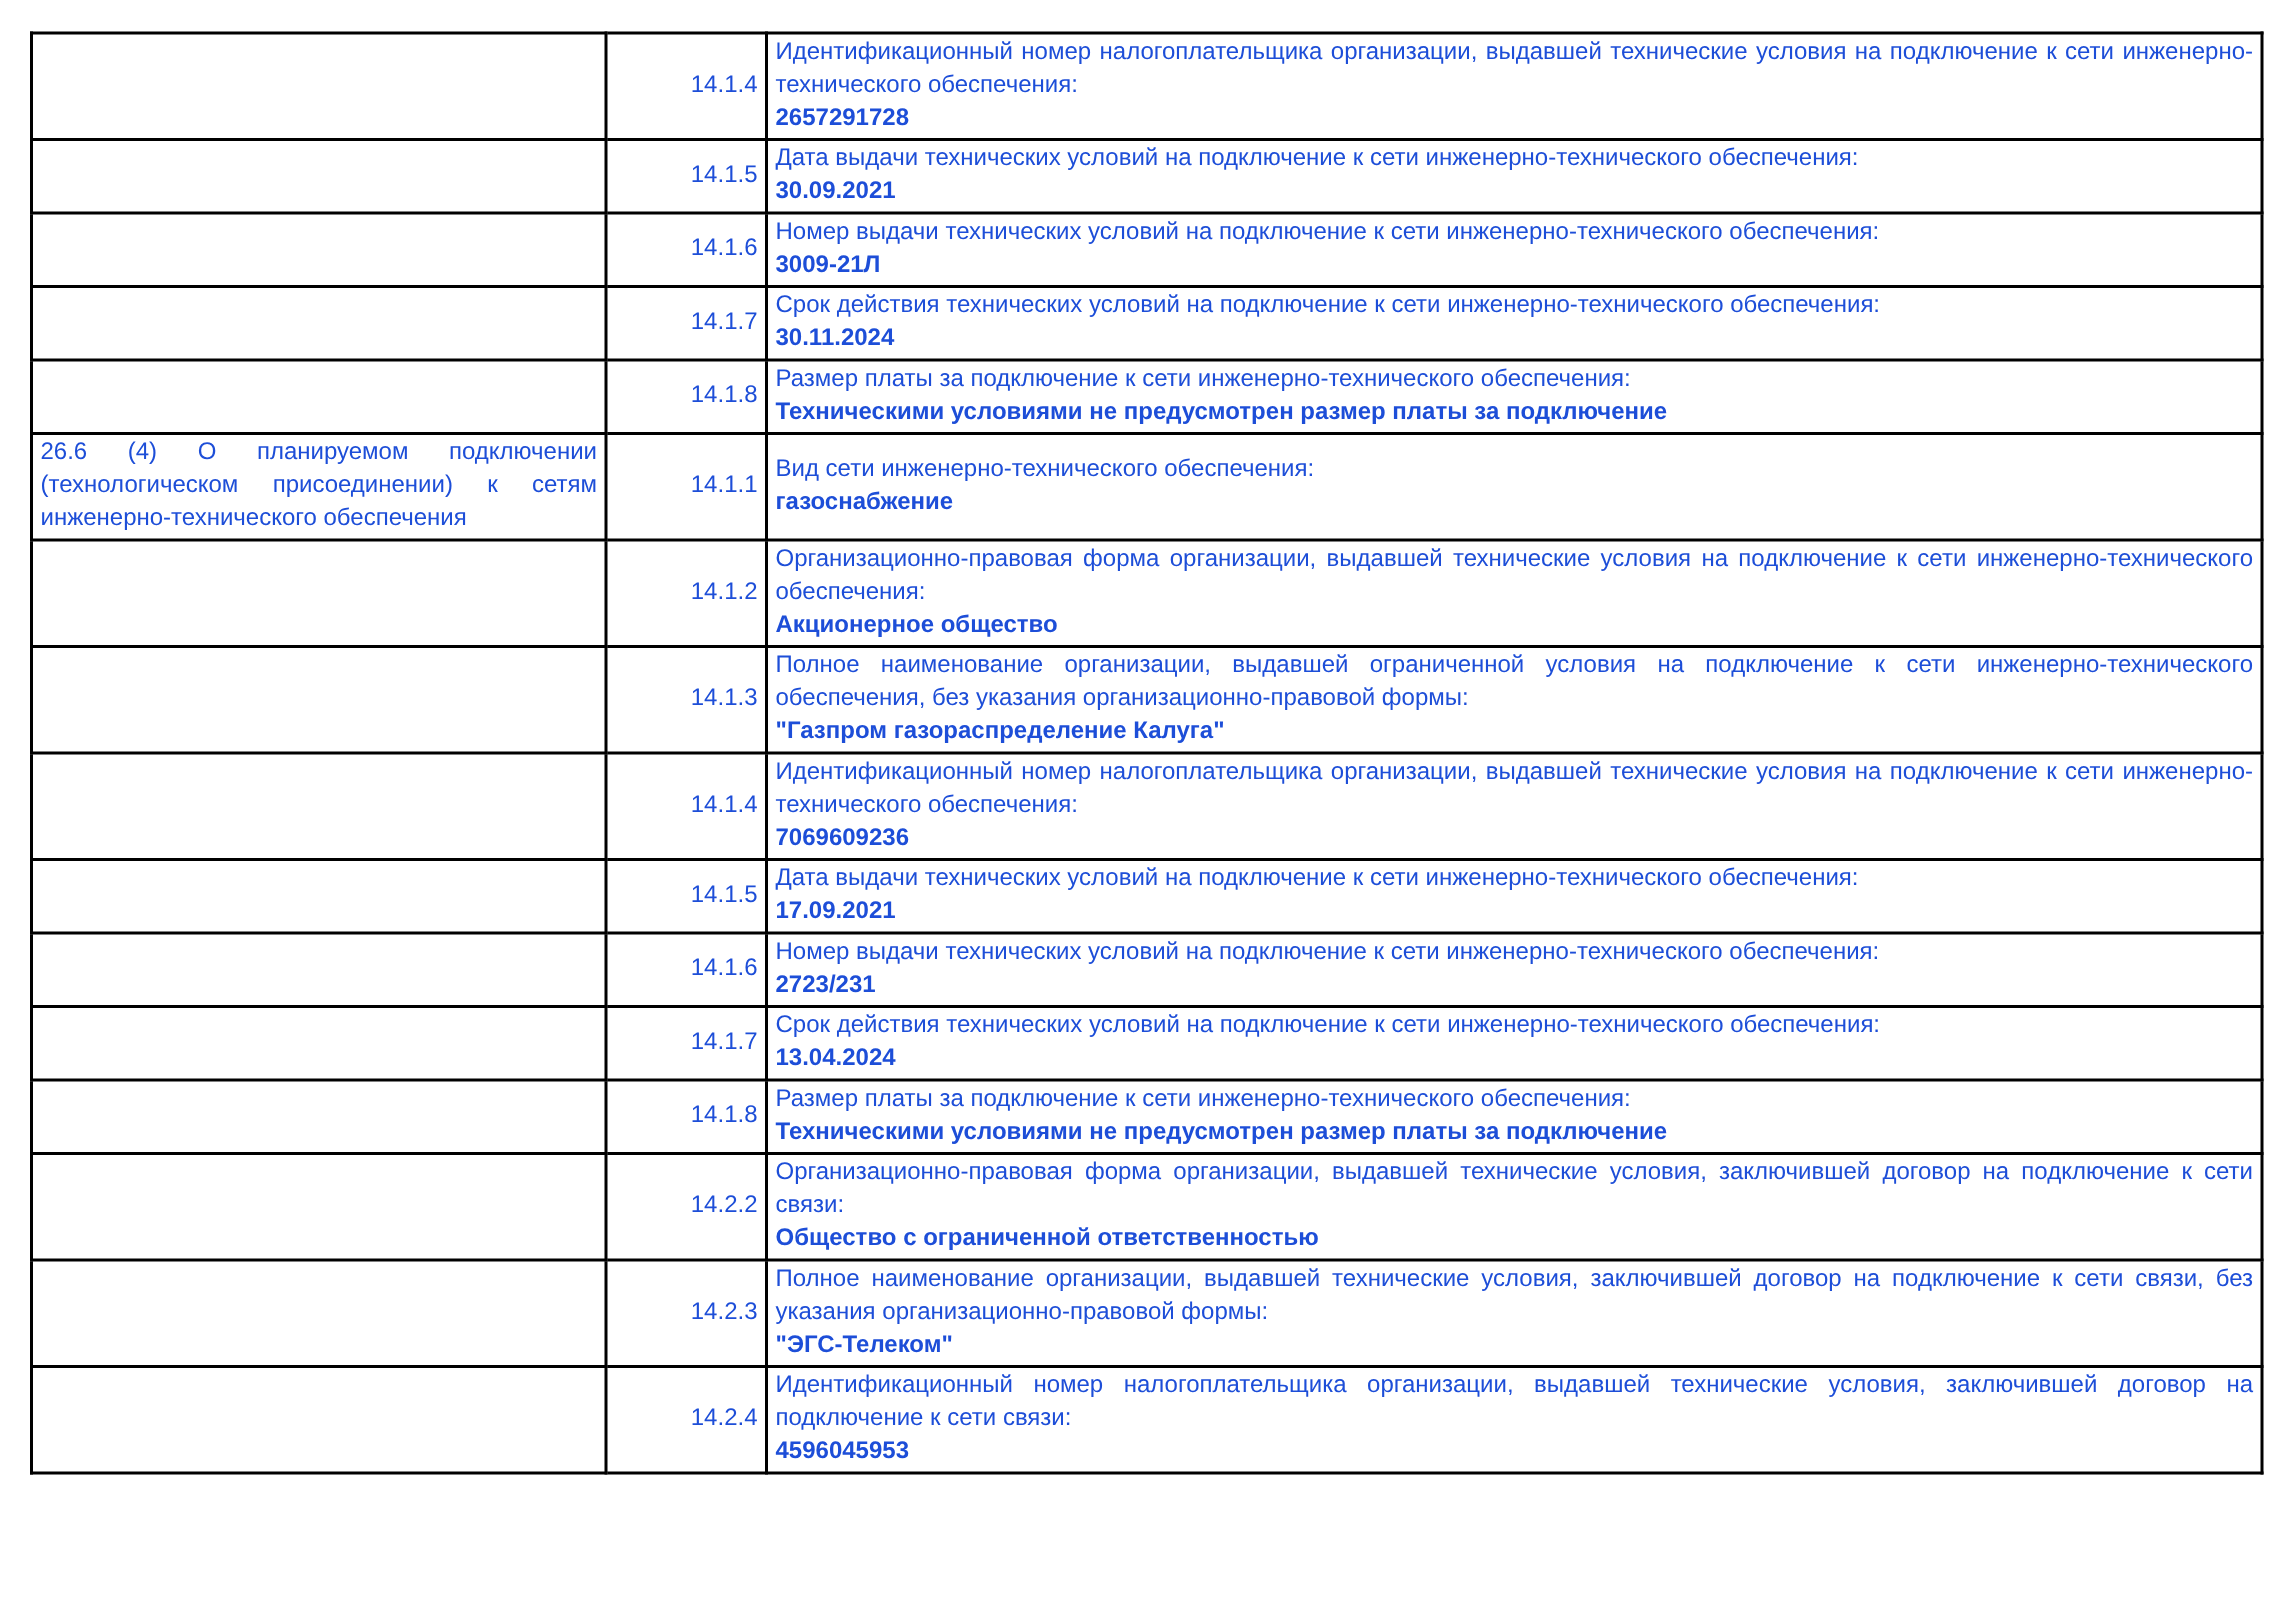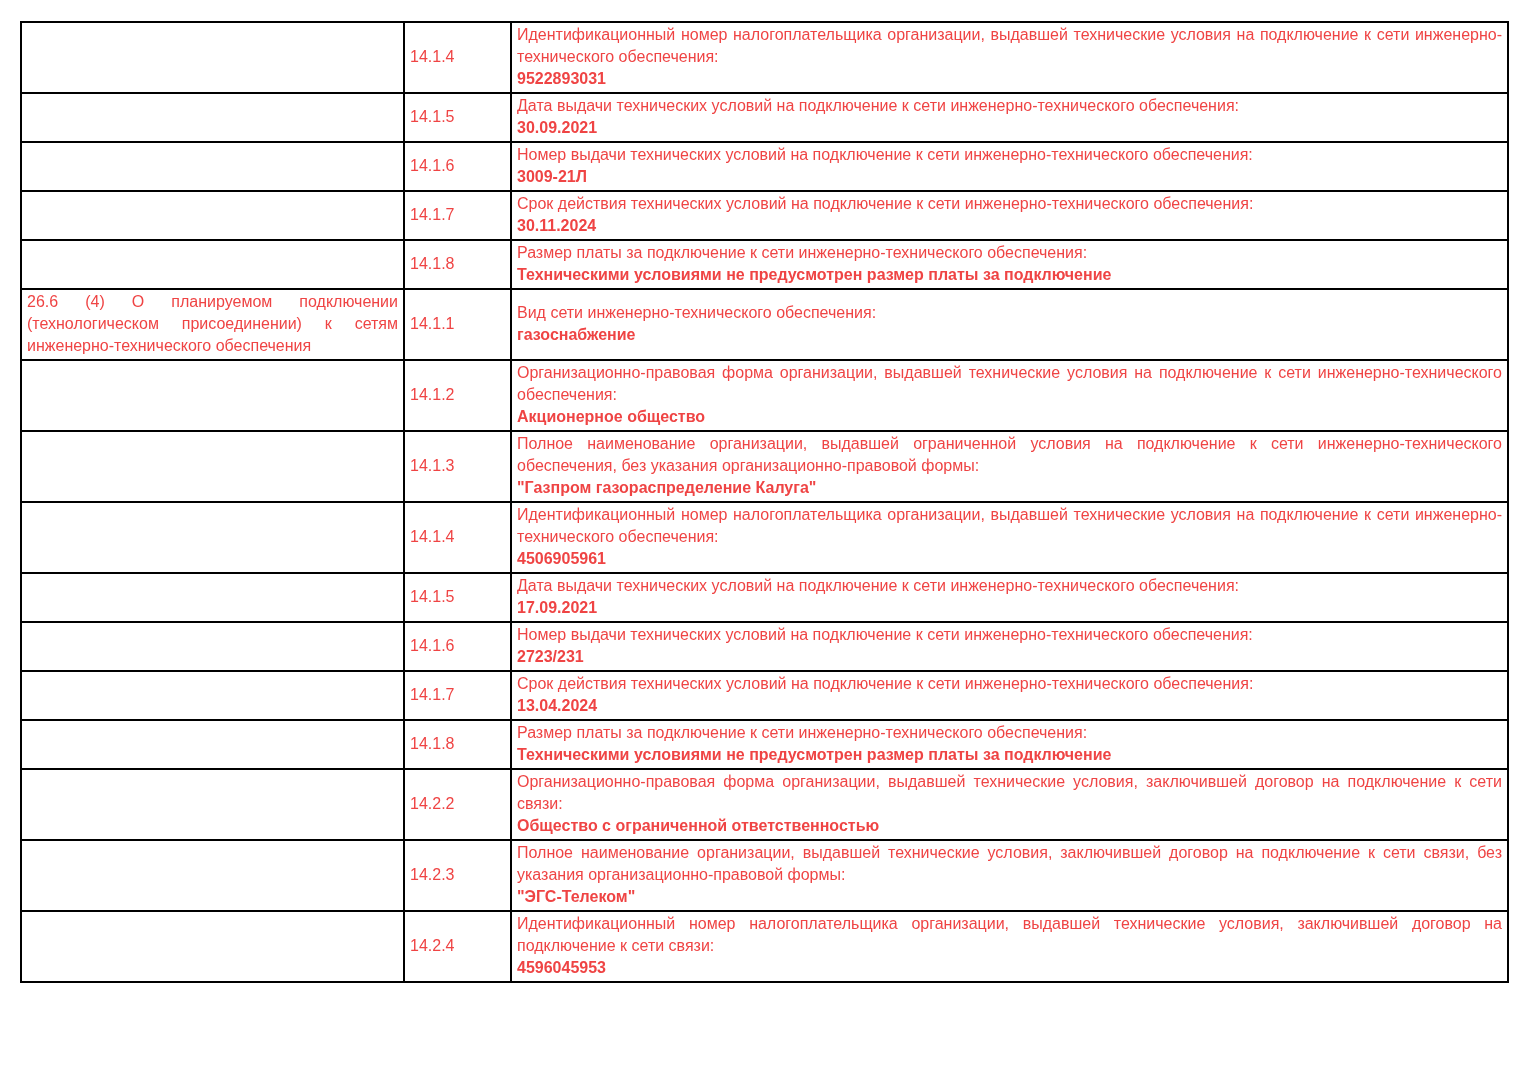--- a/index.html
+++ b/index.html
@@ -24,32 +24,32 @@
     top: 21px;
     width: 1489px;
     border-collapse: collapse;
     table-layout: fixed;
   }
   table.decl-table td {
     border: 2px solid #000000;
     padding: 1px 5px 2px 5px;
     font-size: 16px;
     line-height: 22px;
-    color: #ef4444;
+    color: #1d4ed8;
     overflow: hidden;
   }
   td.col-section {
     width: 371px;
     vertical-align: top;
     text-align: justify;
   }
   td.col-num {
     width: 95px;
     vertical-align: middle;
-    text-align: left;
+    text-align: right;
   }
   td.col-content {
     vertical-align: middle;
   }
   .field-label {
     text-align: justify;
     font-weight: normal;
   }
   .field-value {
     font-weight: bold;
@@ -64,21 +64,21 @@
     <tbody>
         <tr>
     <td class="col-section">
       <div class="section-text"></div>
     </td>
     <td class="col-num">
       <div>14.1.4</div>
     </td>
     <td class="col-content">
       <div class="field-label">Идентификационный номер налогоплательщика организации, выдавшей технические условия на подключение к сети инженерно-технического обеспечения:</div>
-      <div class="field-value">9522893031</div>
+      <div class="field-value">2657291728</div>
     </td>
   </tr>
         <tr>
     <td class="col-section">
       <div class="section-text"></div>
     </td>
     <td class="col-num">
       <div>14.1.5</div>
     </td>
     <td class="col-content">
@@ -160,21 +160,21 @@
   </tr>
         <tr>
     <td class="col-section">
       <div class="section-text"></div>
     </td>
     <td class="col-num">
       <div>14.1.4</div>
     </td>
     <td class="col-content">
       <div class="field-label">Идентификационный номер налогоплательщика организации, выдавшей технические условия на подключение к сети инженерно-технического обеспечения:</div>
-      <div class="field-value">4506905961</div>
+      <div class="field-value">7069609236</div>
     </td>
   </tr>
         <tr>
     <td class="col-section">
       <div class="section-text"></div>
     </td>
     <td class="col-num">
       <div>14.1.5</div>
     </td>
     <td class="col-content">

